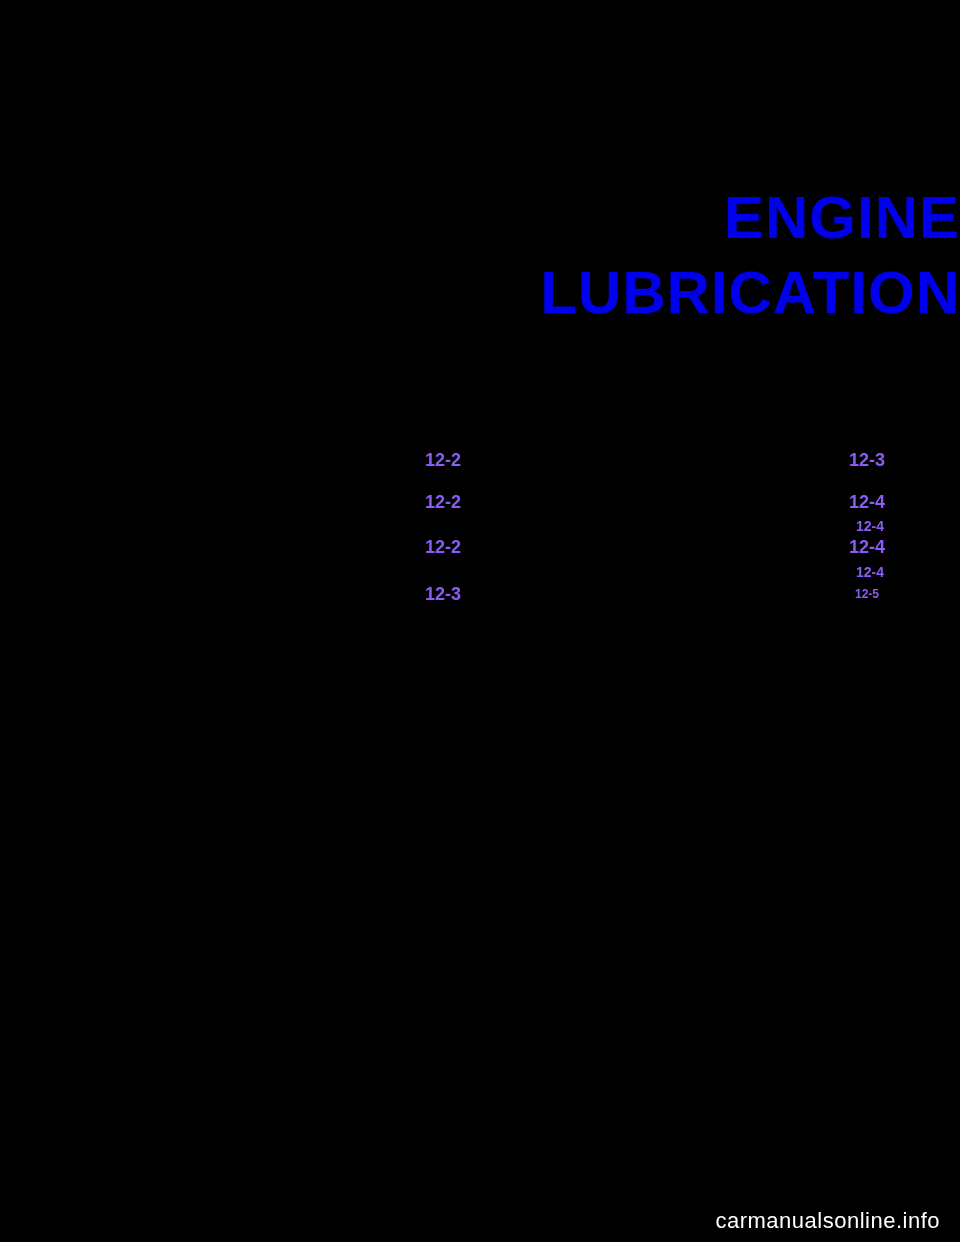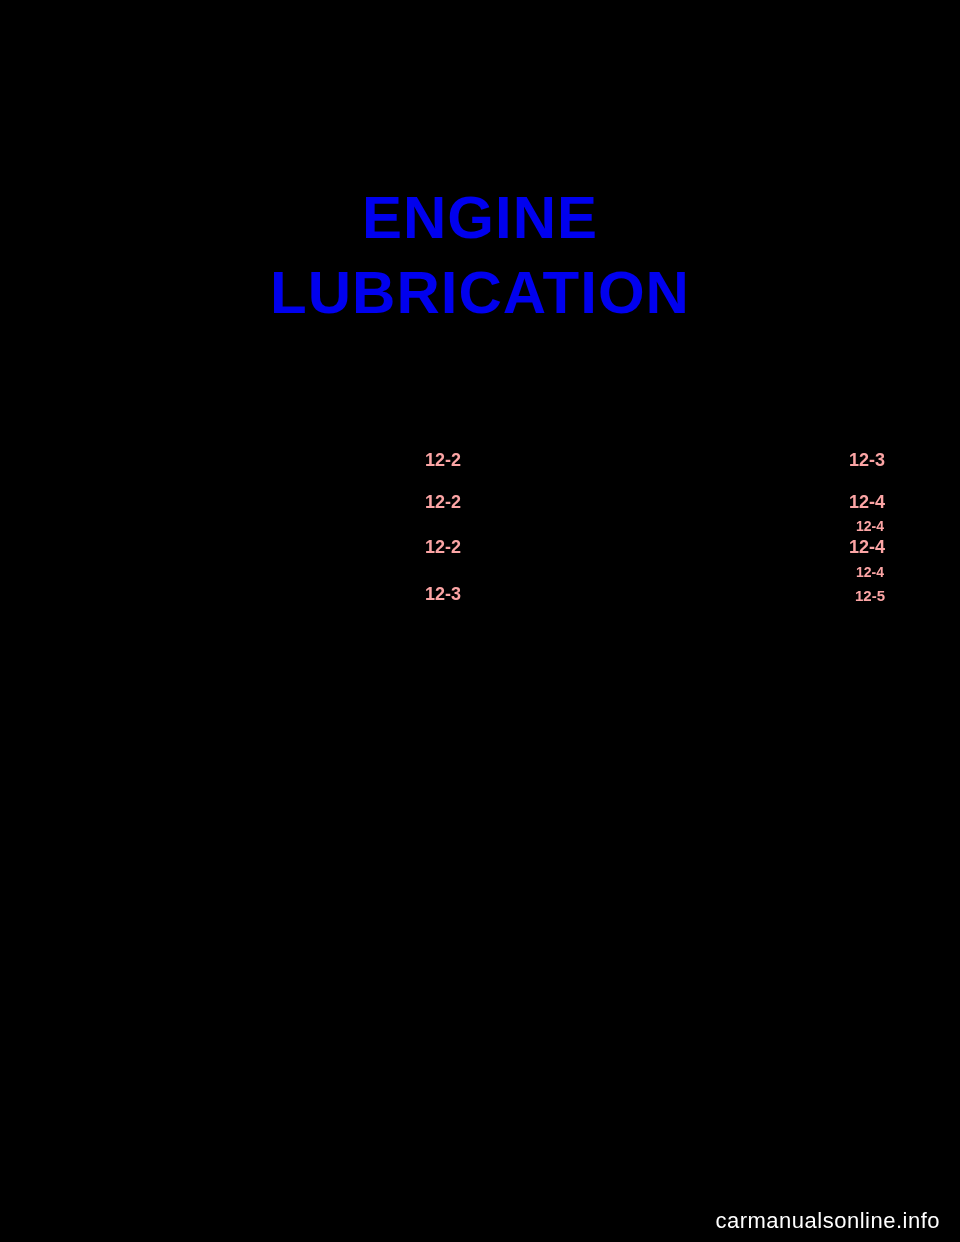--- a/index.html
+++ b/index.html
@@ -17,37 +17,37 @@
   .page {
     position: absolute;
     inset: 0;
     background: #000000;
   }
   .title {
     position: absolute;
     top: 180px;
     left: 0;
     width: 960px;
-    text-align: center;
+    text-align: right;
     color: #0000ee;
     font-weight: bold;
     font-size: 60px;
     line-height: 75px;
     letter-spacing: 1px;
   }
   .ref {
     position: absolute;
-    color: #fca5a5;
+    color: #8b5cf6;
     font-weight: bold;
     cursor: pointer;
     text-decoration: none;
     white-space: nowrap;
   }
   .ref.large { font-size: 18px; }
-  .ref.medium { font-size: 15px; }
+  .ref.medium { font-size: 12px; }
   .ref.small { font-size: 14px; }
   .watermark {
     position: absolute;
     right: 20px;
     bottom: 8px;
     color: #ffffff;
     font-size: 22px;
     letter-spacing: 0.5px;
   }
 </style>

